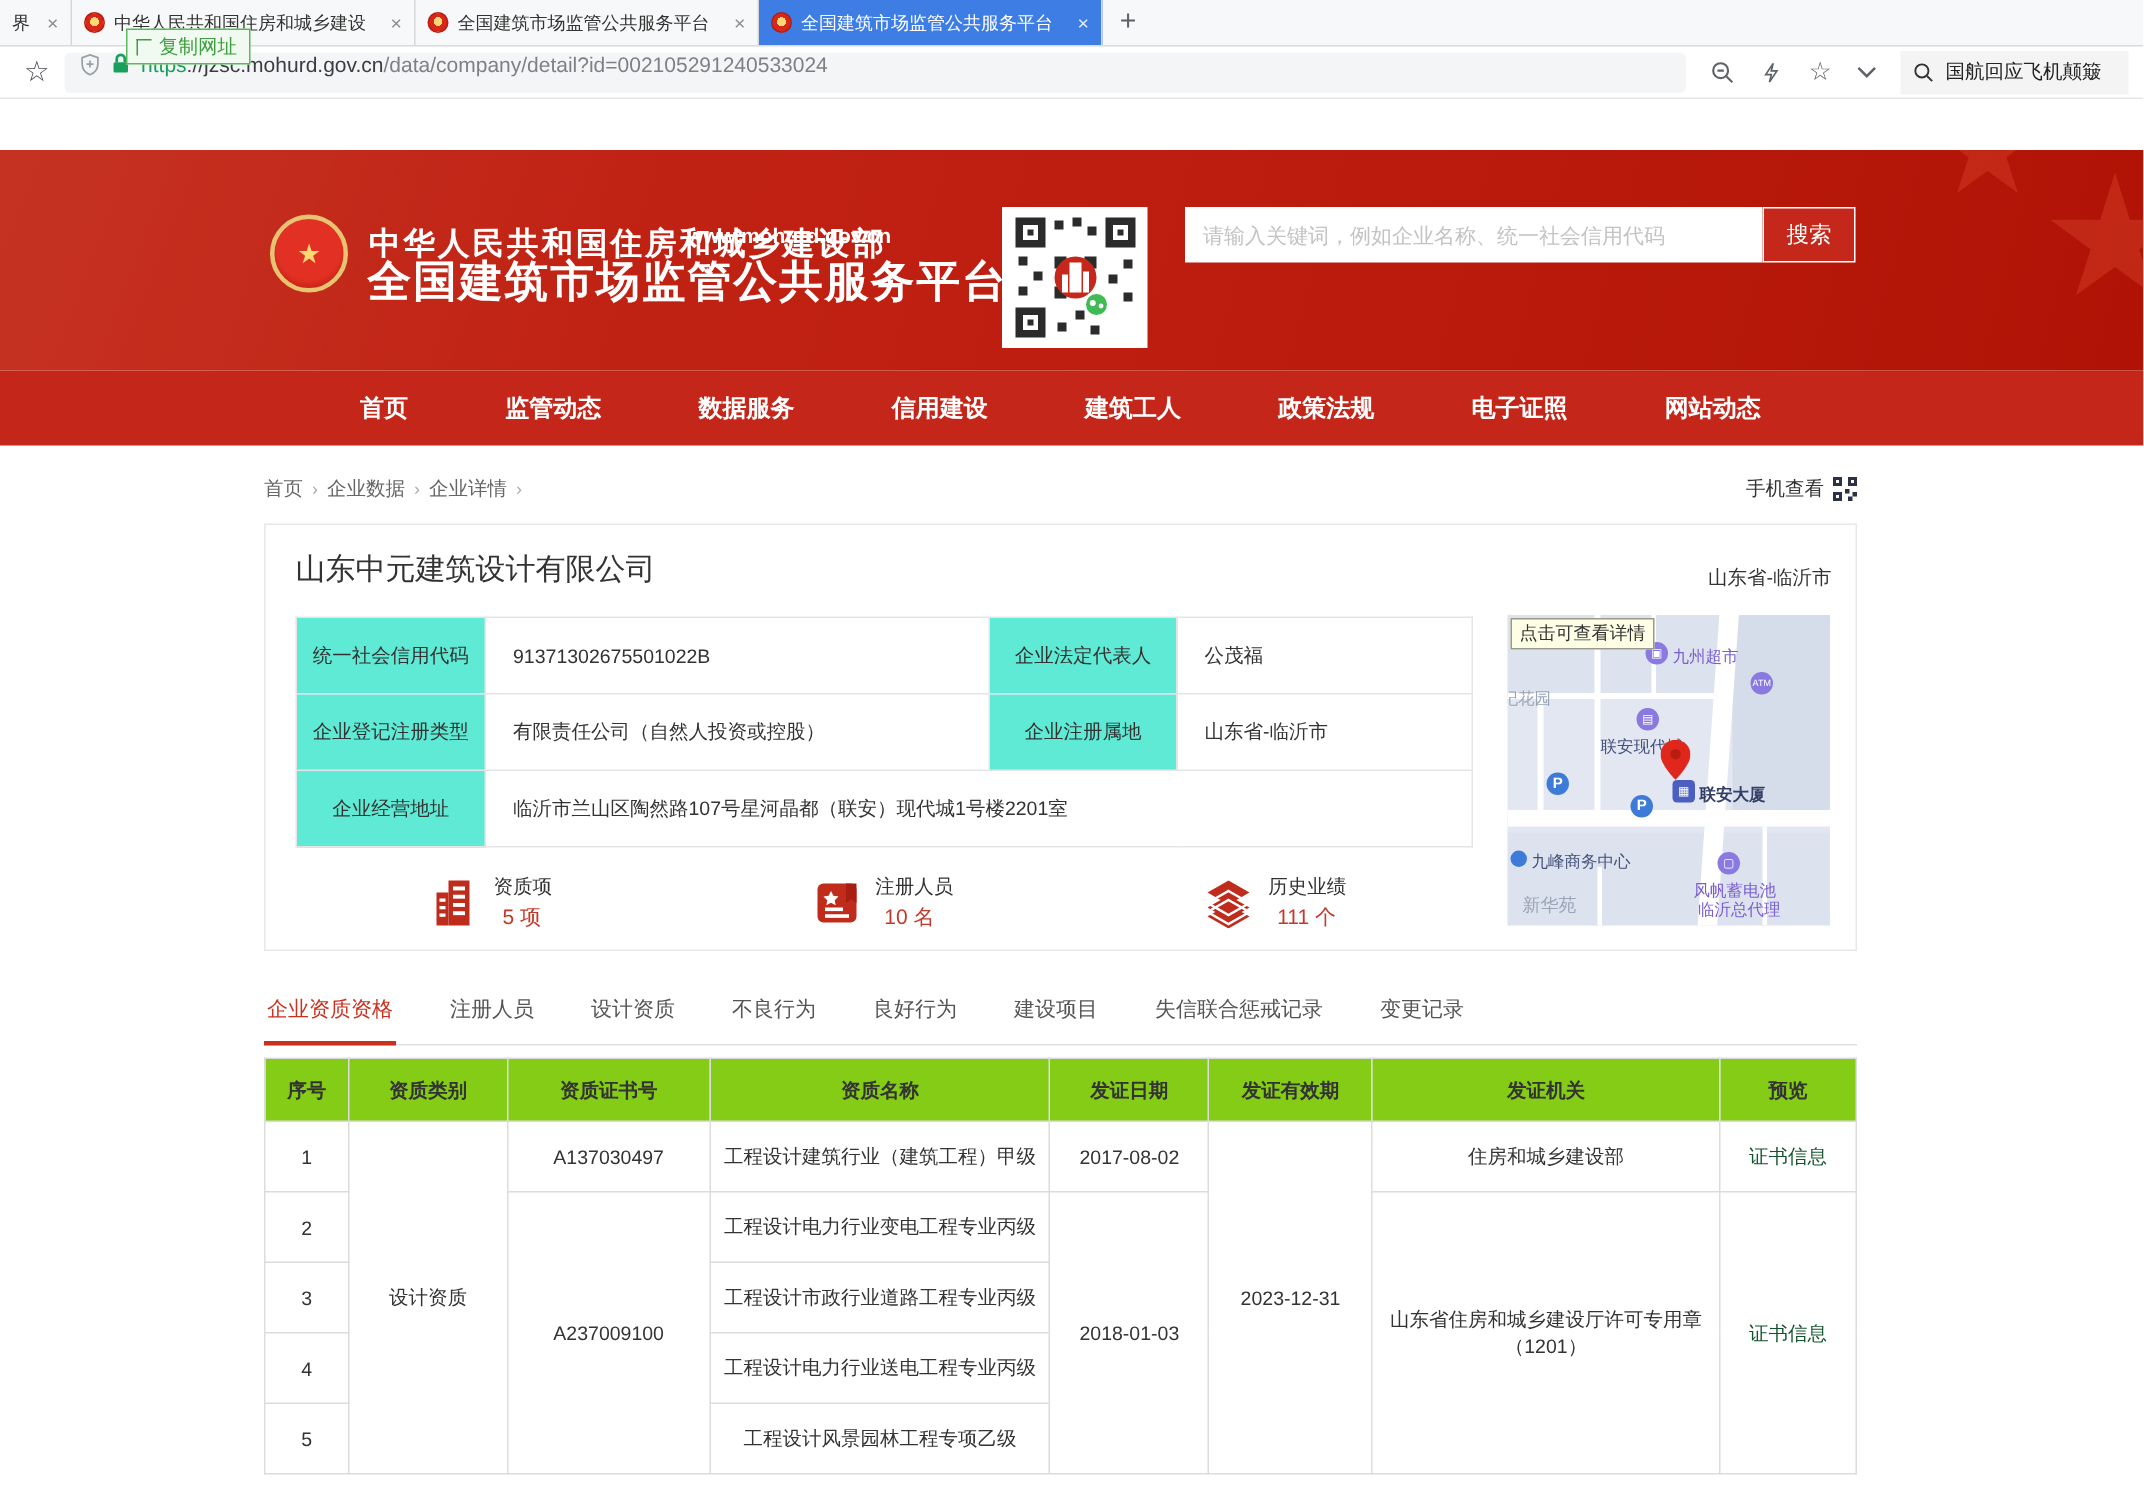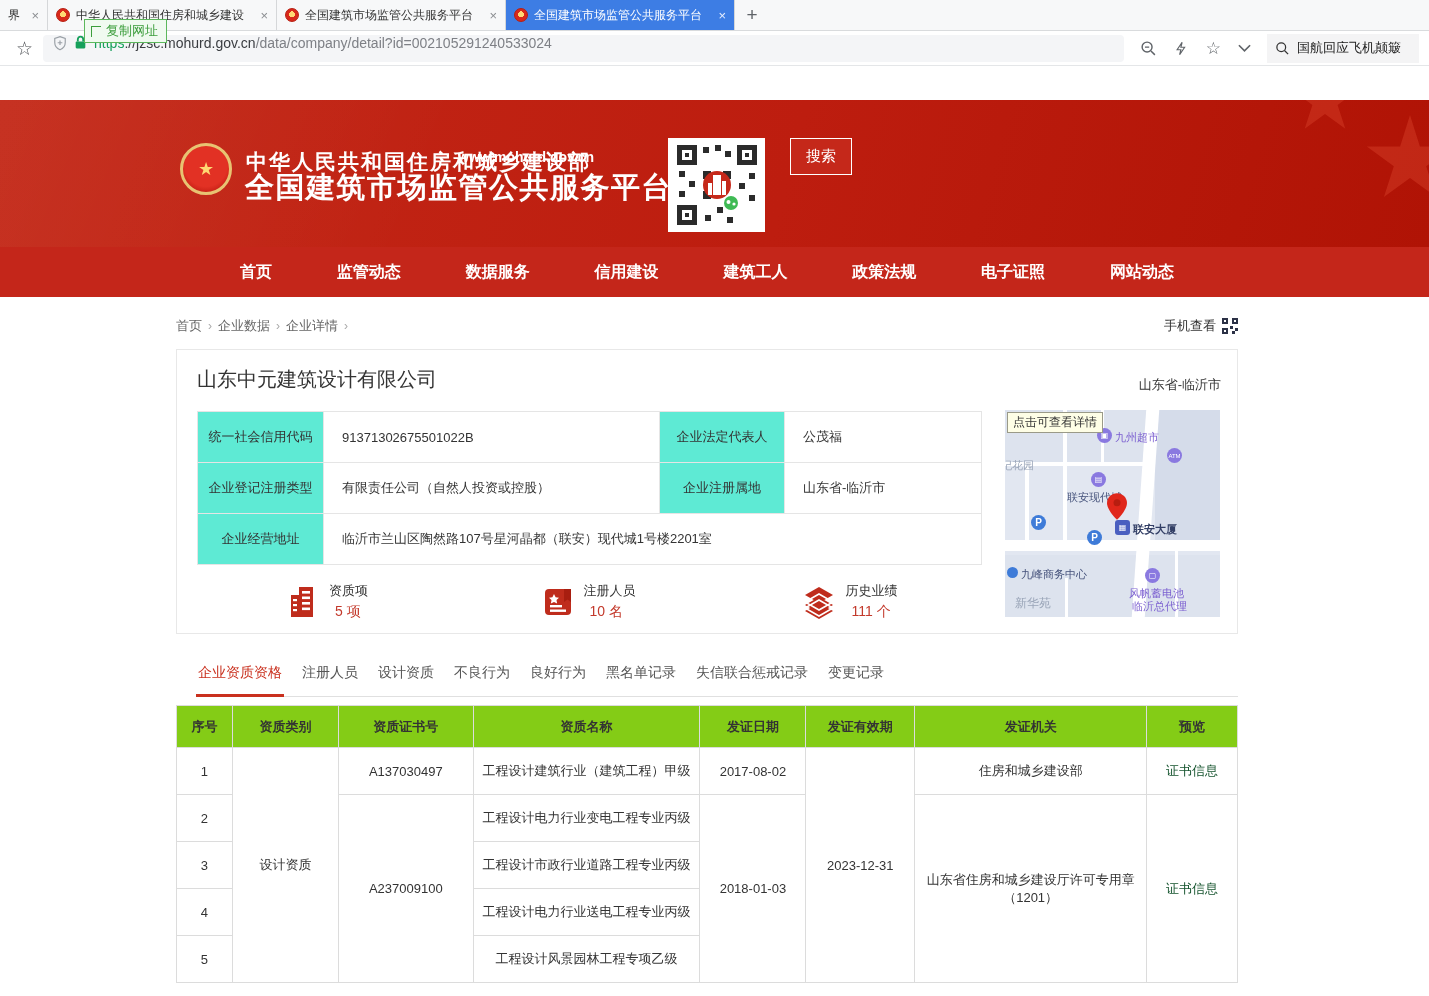--- a/index.html
+++ b/index.html
@@ -84,21 +84,21 @@
   .lbl-gray { color:#9aa5b8; }
   .lbl-dark { color:#44517a; }
   .lbl-navy { color:#333f66; font-weight:bold; }
   .poi { position:absolute; width:15px; height:15px; border-radius:50% 50% 50% 0; display:flex; align-items:center; justify-content:center; color:#fff; font-size:8px; z-index:3; }
   .poi.purple { background:#8a79e0; border-radius:50%; }
   .poi.blue { background:#3e7bd8; border-radius:50%; font-weight:bold; font-size:10px; }
   .poi.navy { background:#4a5fc0; border-radius:3px; }
   .red-marker { position:absolute; z-index:4; }
 
   
-  .dtabs { display:flex; gap:16px; margin-top:24px; border-bottom:1px solid #e0e0e0;margin-left:20px; }
+  .dtabs { display:flex; gap:34px; margin-top:24px; border-bottom:1px solid #e0e0e0; }
   .dtab { font-size:14px; color:#555; padding:6px 2px 12px; cursor:pointer; }
   .dtab.on { color:#c9301e; border-bottom:3px solid #c9301e; margin-bottom:-1px; }
 
   
   .qtable { border-collapse:collapse; width:1062px; margin-top:8px; font-size:13px; color:#333; text-align:center; }
   .qtable th { background:#84cc16; border:1px solid #dcdcdc; height:42px; font-size:13px; font-weight:bold; }
   .qtable td { border:1px solid #dcdcdc; height:47px; padding:2px 8px; }
   .qtable .link { color:#14532d; cursor:pointer; }
 </style>
 </head>
@@ -222,20 +222,21 @@
           <rect x="47" y="38" width="4" height="14"></rect>
         </g>
       <circle cx="56" cy="60" r="7" fill="#3fba54"></circle>
       <circle cx="53.5" cy="59" r="2" fill="#fff"></circle>
         <circle cx="59" cy="61" r="1.6" fill="#fff"></circle>
     </svg>
   </div>
 
   <div class="banner-search">
     <div class="bs-inputrow">
+      <input class="bs-input" placeholder="请输入关键词，例如企业名称、统一社会信用代码" style="">
       <button class="bs-btn">搜索</button>
     </div>
   </div>
 </div>
 
 <div class="navbar">
   <div class="navbar-inner">
     <span class="nav-item">首页</span>
     <span class="nav-item">监管动态</span>
     <span class="nav-item">数据服务</span>
@@ -396,21 +397,21 @@
       <div class="map-lbl lbl-gray" style="left:10px;top:185px;font-size:12px;">新华苑</div>
     </div>
   </div>
 
   <div class="dtabs">
     <div class="dtab on">企业资质资格</div>
     <div class="dtab">注册人员</div>
     <div class="dtab">设计资质</div>
     <div class="dtab">不良行为</div>
     <div class="dtab">良好行为</div>
-    <div class="dtab">黑名单记录</div>
+    <div class="dtab">建设项目</div>
     <div class="dtab">失信联合惩戒记录</div>
     <div class="dtab">变更记录</div>
   </div>
 
   <table class="qtable">
     <colgroup>
       <col style="width:56px">
         <col style="width:106px">
         <col style="width:135px">
         <col style="width:227px">

